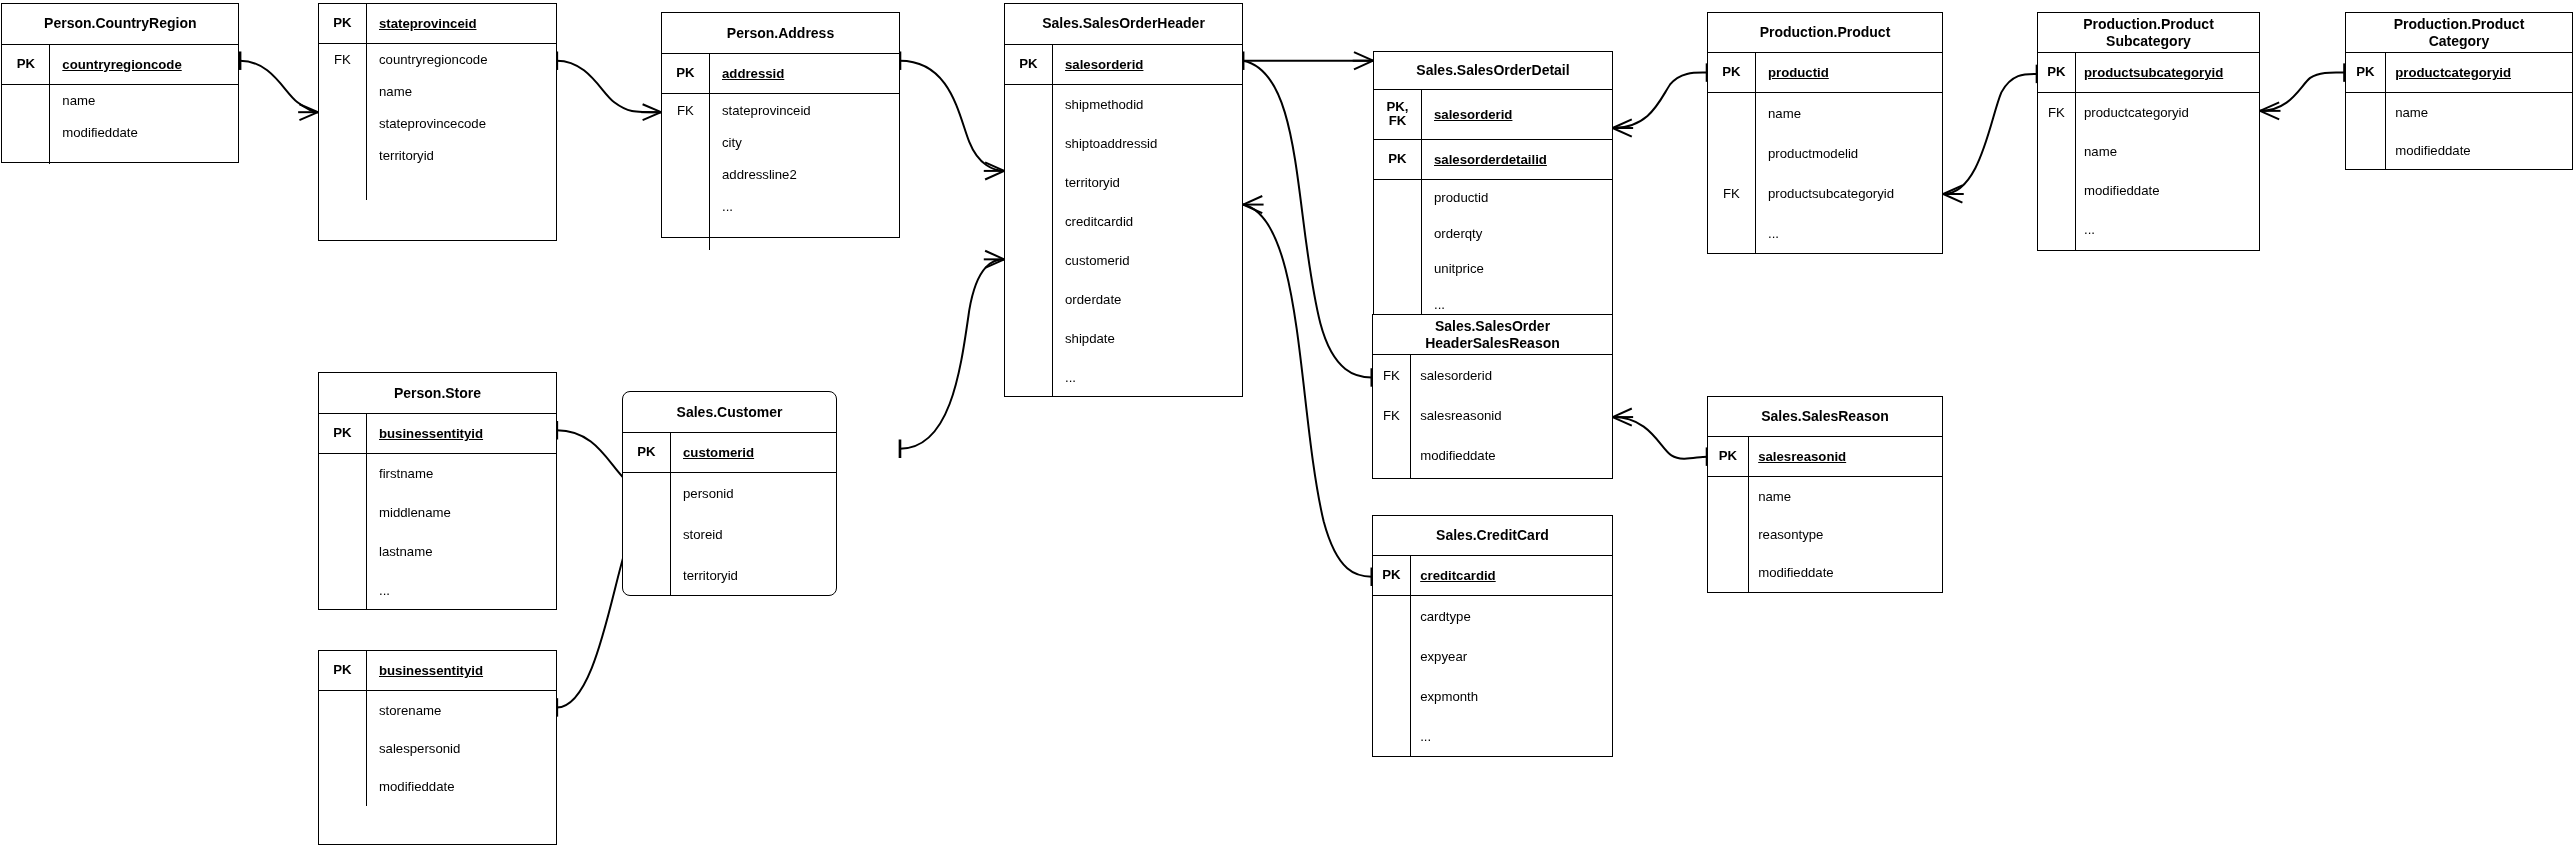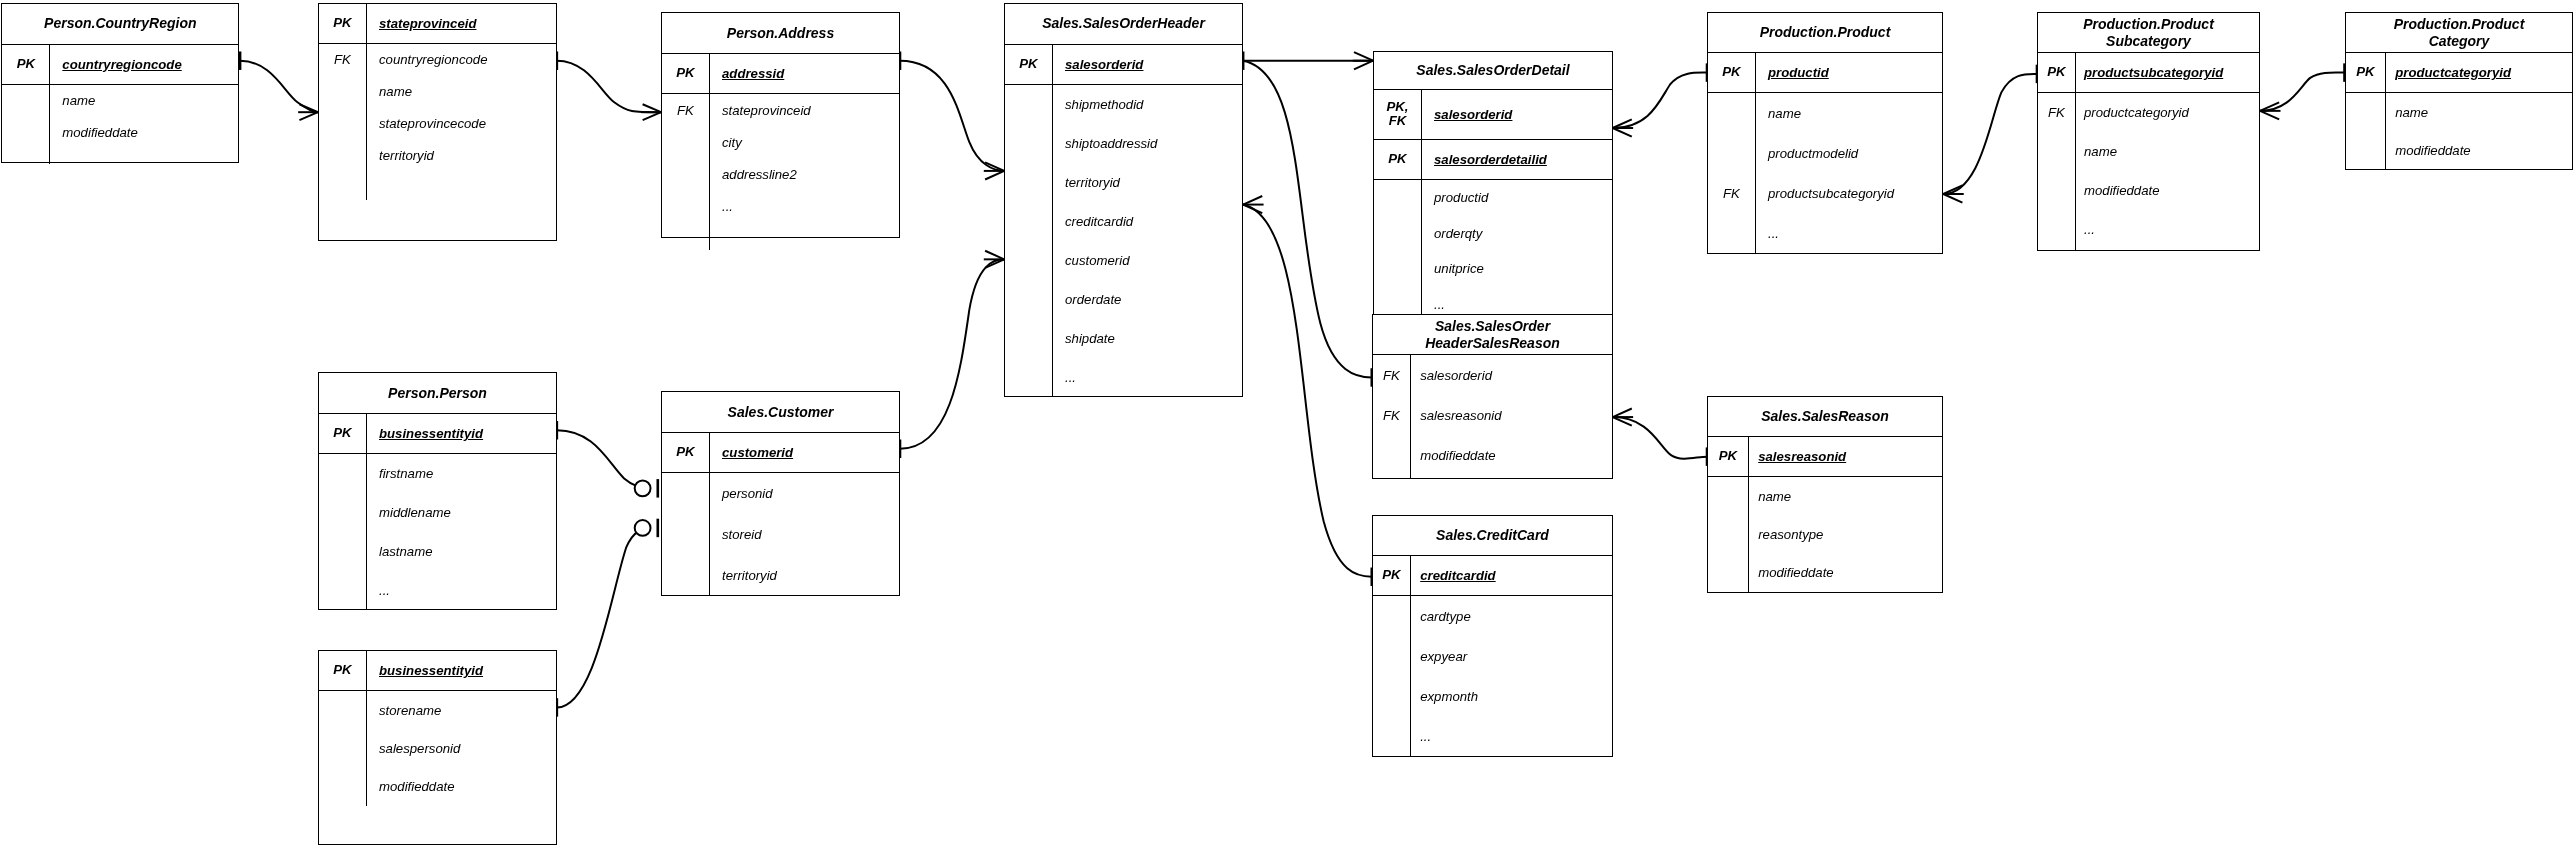--- a/index.html
+++ b/index.html
@@ -1,18 +1,18 @@
 <!DOCTYPE html>
 <html style="font-size:10.6px"><head>
 <meta charset="utf-8">
 <style>
   html,body{margin:0;padding:0;background:#ffffff;}
   body{width:2576px;height:846px;position:relative;overflow:hidden;
        font-family:"Liberation Sans",sans-serif;}
-  #canvas{position:absolute;left:0;top:0;width:2576px;height:846px;font-style:italic;}
+  #canvas{position:absolute;left:0;top:0;width:2576px;height:846px;}
   #wires{position:absolute;left:0;top:0;width:2576px;height:846px;pointer-events:none;}
 
   .entity{position:absolute;box-sizing:border-box;border:1.3px solid #000;background:#fff;}
   .ent-title{box-sizing:border-box;border-bottom:1.3px solid #000;
              font-weight:bold;font-size:14px;color:#000;text-align:center;
              display:flex;align-items:center;justify-content:center;
              line-height:1.18;padding:4px 2.6px;white-space:pre-line;}
   .row{box-sizing:border-box;display:flex;align-items:stretch;min-height:40px;}
   .row.keyrow{border-bottom:1.3px solid #000;}
   .row.kr-tall{min-height:50px;}
@@ -310,42 +310,42 @@
         <div class="acell k" style="height:38px;"></div>
       </div>
       <div class="attrs-n">
         <div class="acell n" style="height:38px;padding-left:9.2px;">name</div>
         <div class="acell n" style="height:38px;padding-left:9.2px;">modifieddate</div>
       </div>
     </div>
   </div>
 
   <div class="entity" style="left:318px;top:372px;width:239px;height:238px;">
-    <div class="ent-title" style="height:41px;">Person.Person</div>
+    <div class="ent-title" style="height:41px;">Person.Store</div>
     <div class="row keyrow">
       <div class="kcell pk" style="width:48px;">PK</div>
       <div class="ncell pkname">businessentityid</div>
     </div>
     <div class="attrs" style="height:156px;">
       <div class="attrs-k" style="width:48px;">
         <div class="acell k" style="height:39px;"></div>
         <div class="acell k" style="height:39px;"></div>
         <div class="acell k" style="height:39px;"></div>
         <div class="acell k" style="height:39px;"></div>
       </div>
       <div class="attrs-n">
         <div class="acell n" style="height:39px;">firstname</div>
         <div class="acell n" style="height:39px;">middlename</div>
         <div class="acell n" style="height:39px;">lastname</div>
         <div class="acell n" style="height:39px;">...</div>
       </div>
     </div>
   </div>
 
-  <div class="entity" style="left:661px;top:391px;width:239px;height:205px;">
+  <div class="entity" style="left:622px;top:391px;width:215px;height:205px;border-radius:8px;">
     <div class="ent-title" style="height:41px;">Sales.Customer</div>
     <div class="row keyrow">
       <div class="kcell pk" style="width:48px;">PK</div>
       <div class="ncell pkname">customerid</div>
     </div>
     <div class="attrs" style="height:123px;">
       <div class="attrs-k" style="width:48px;">
         <div class="acell k" style="height:41px;"></div>
         <div class="acell k" style="height:41px;"></div>
         <div class="acell k" style="height:41px;"></div>

